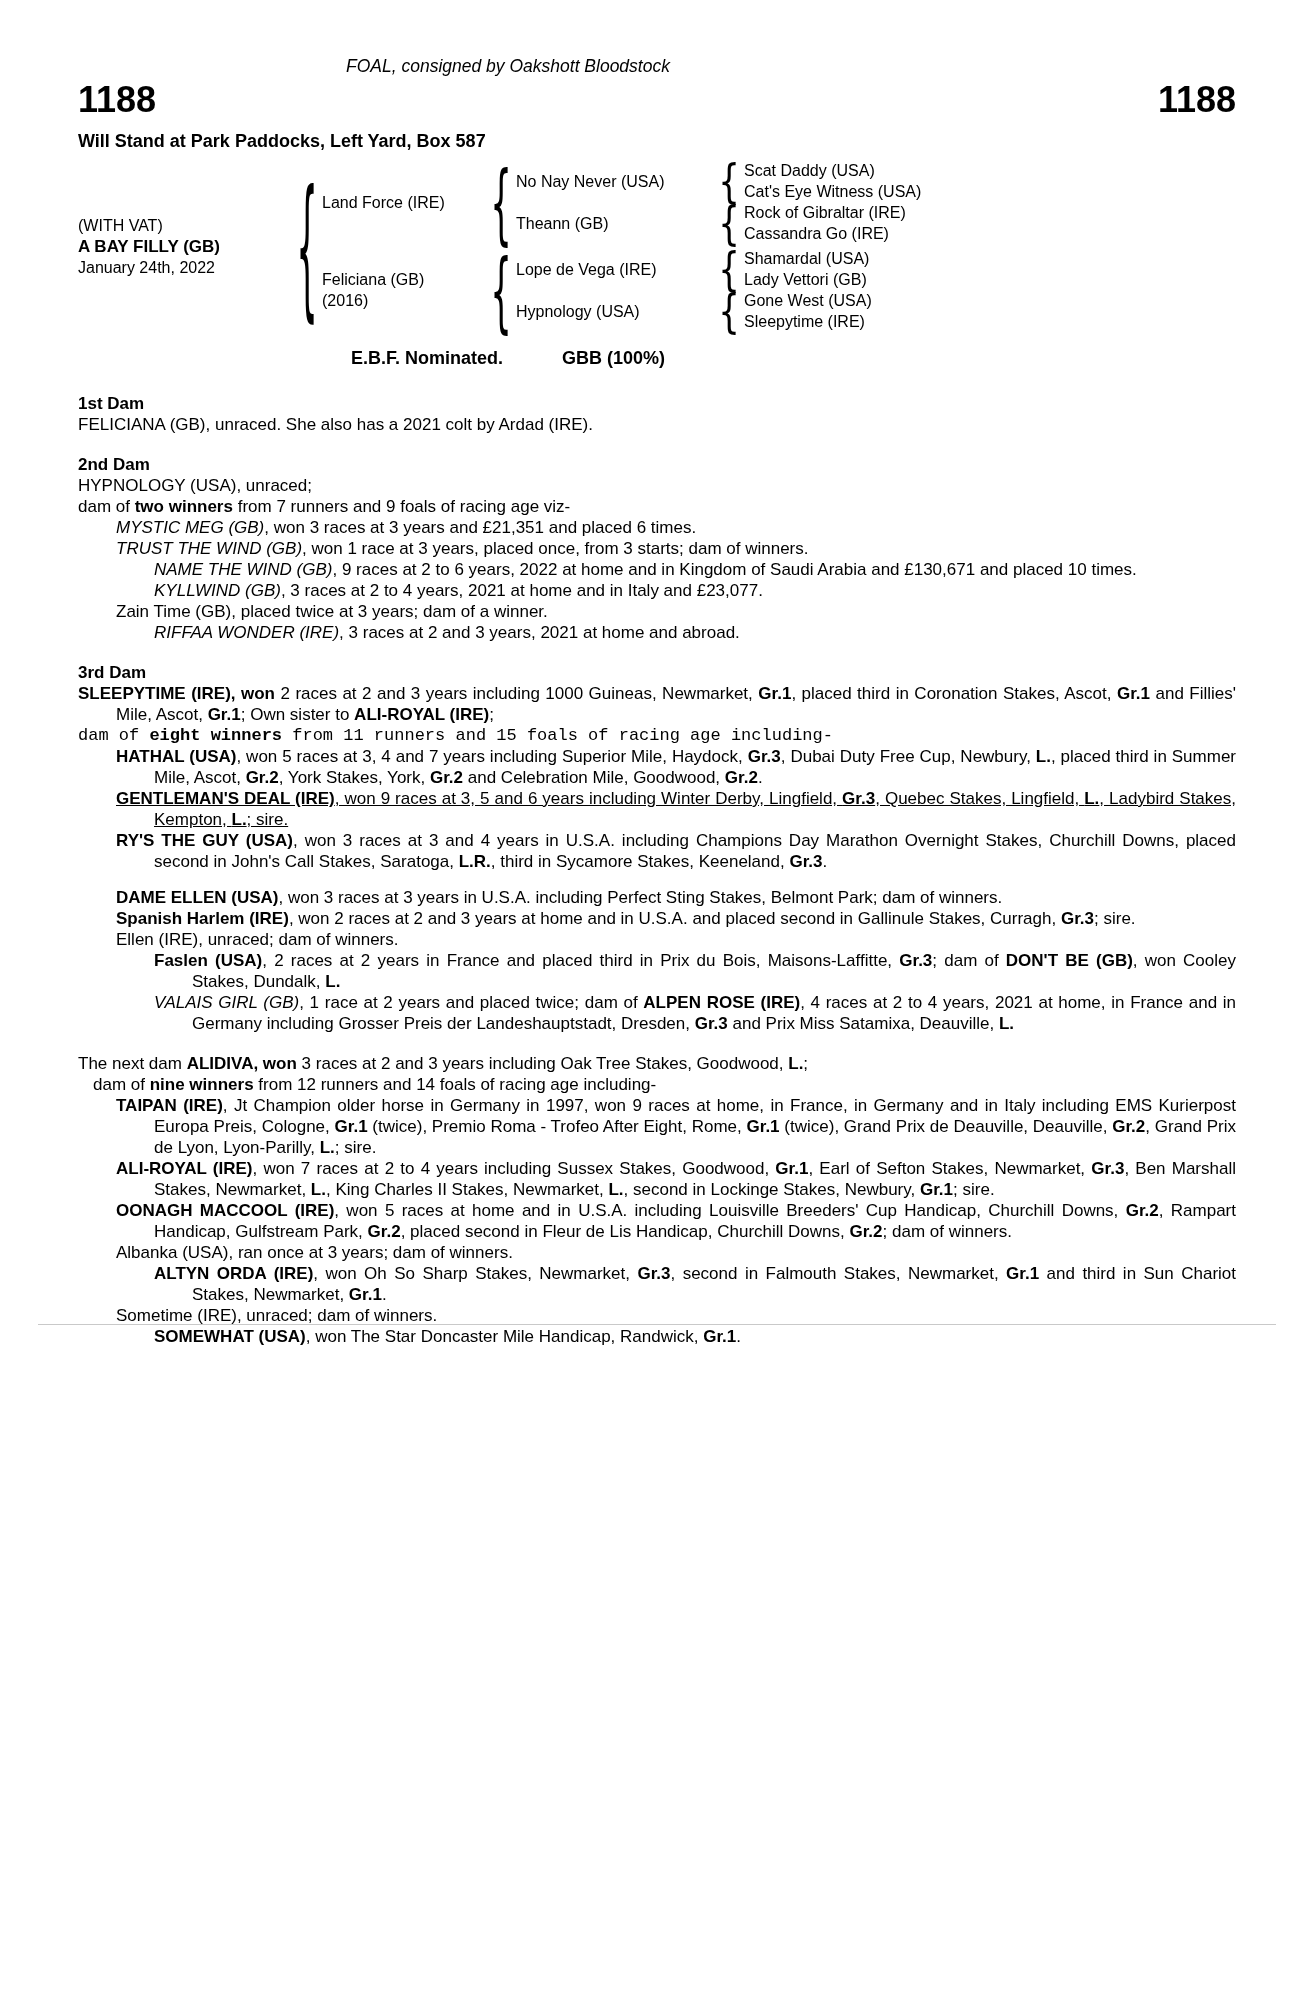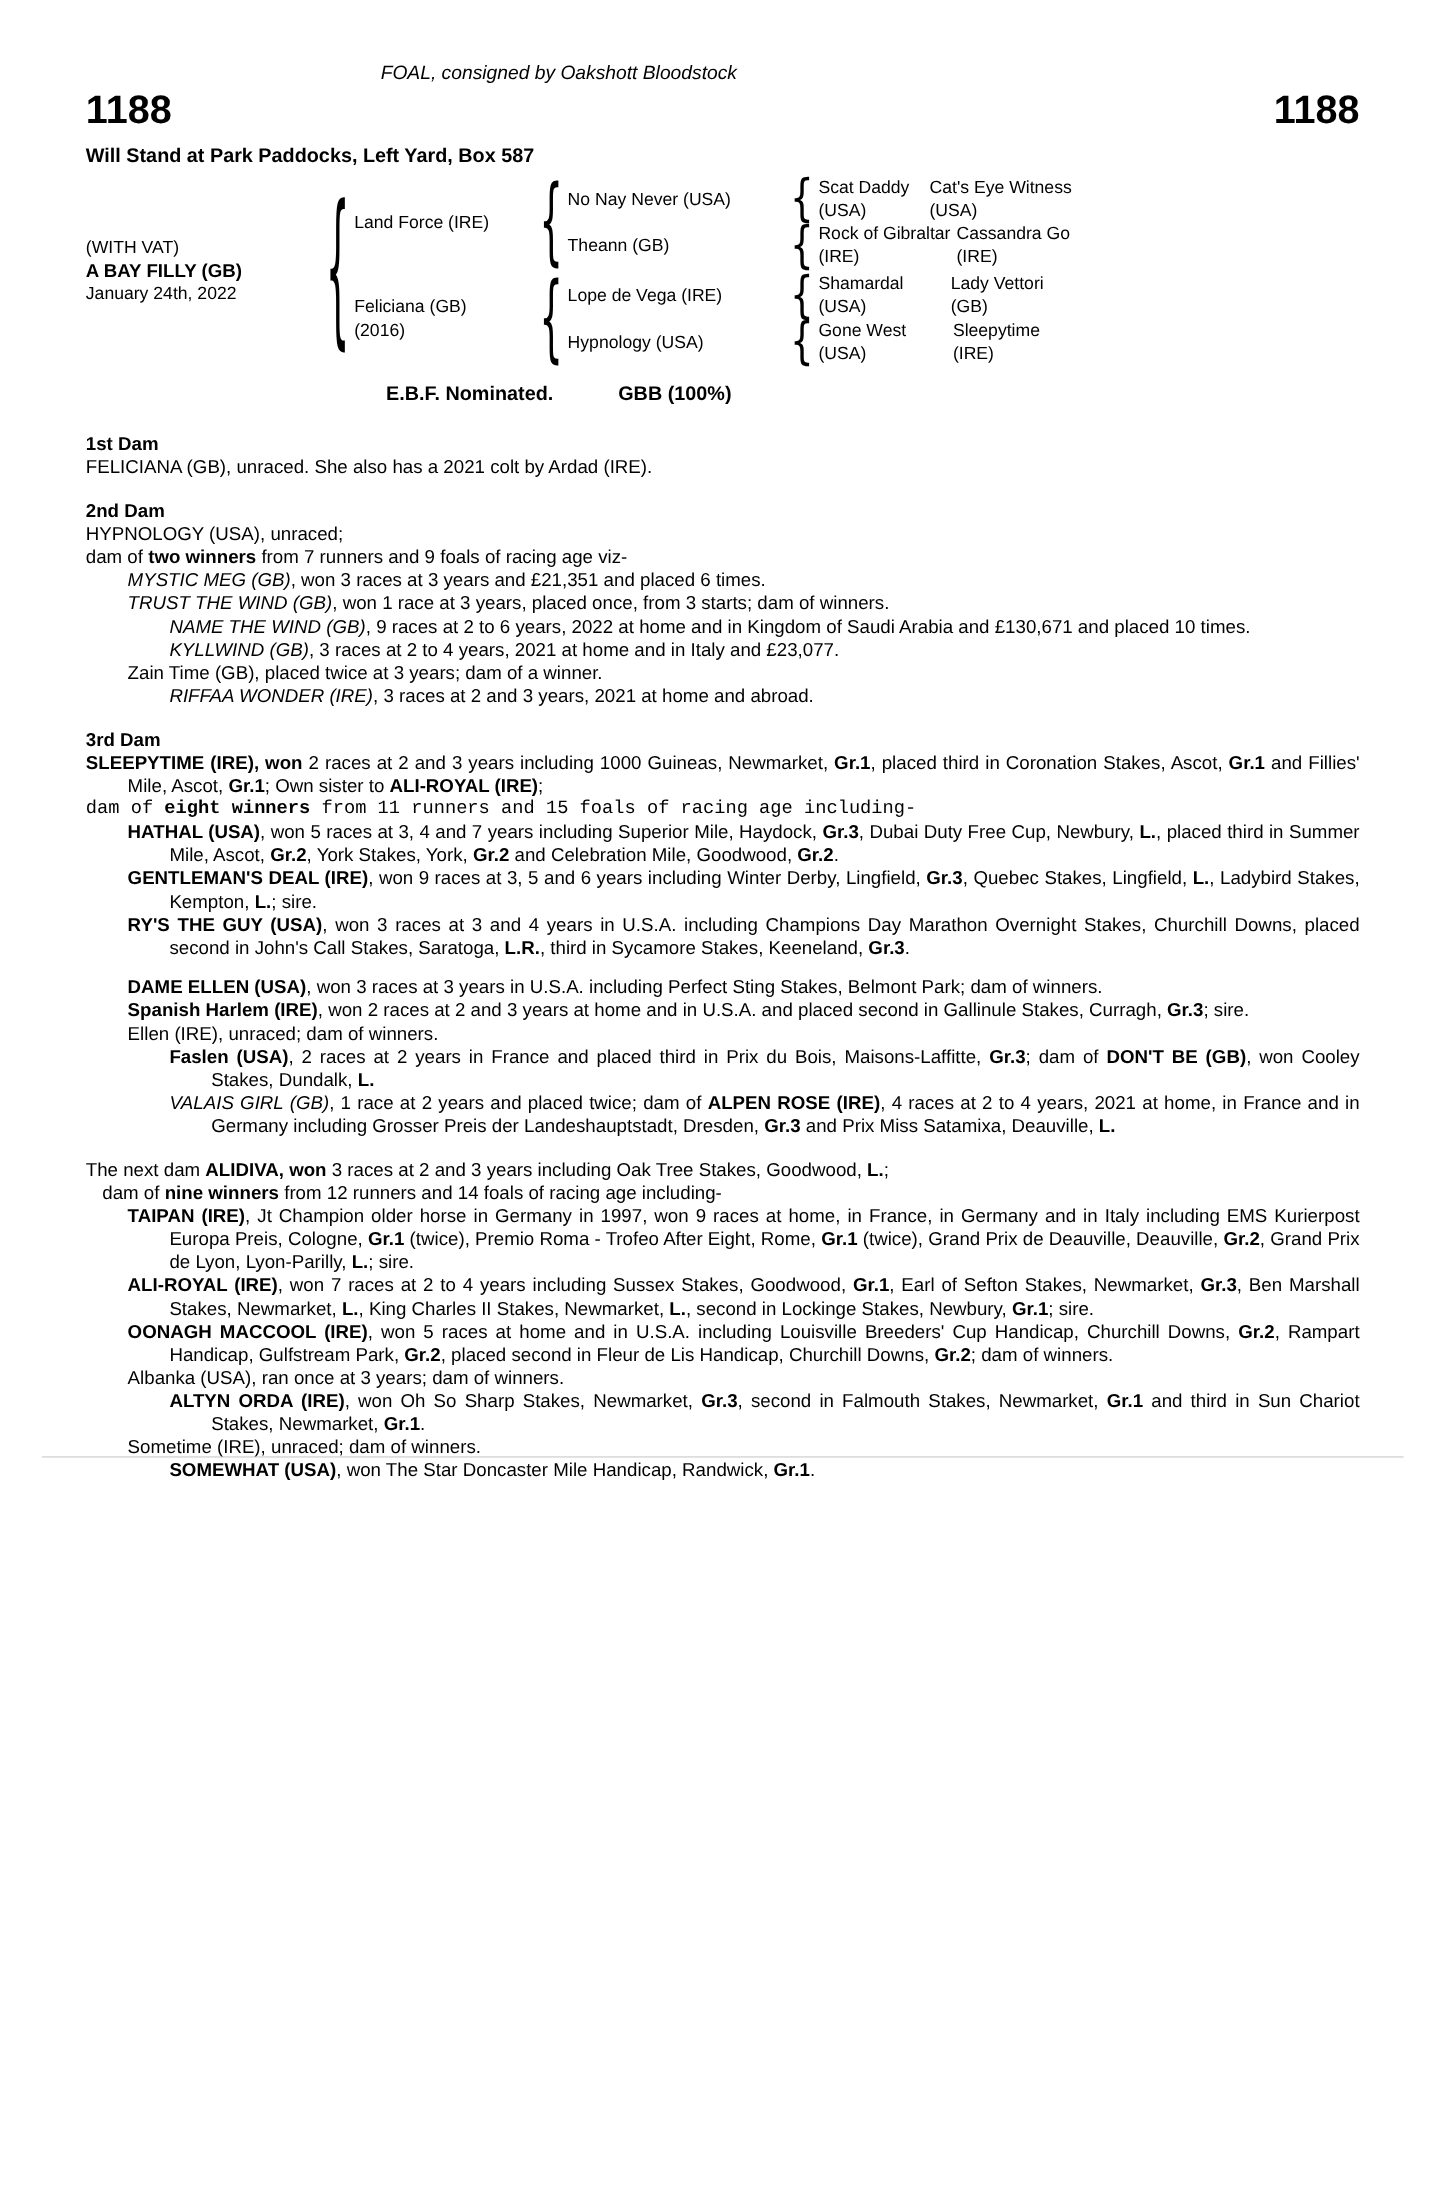--- a/index.html
+++ b/index.html
@@ -26,21 +26,21 @@
   .brace::before { content: "{"; display: block; line-height: 1; font-weight: 400; }
   .b-sm::before { font-size: 34px; transform: scaleY(1.35); }
   .b-md::before { font-size: 34px; transform: scaleY(2.55); }
   .b-lg::before { font-size: 34px; transform: scaleY(4.5); }
   .g1col { display: flex; flex-direction: column; row-gap: 4px; }
   .g1 { display: flex; align-items: center; }
   .g1name { width: 164px; }
   .g2col { display: flex; flex-direction: column; }
   .g2 { display: flex; align-items: center; }
   .g2name { width: 198px; }
-  .g3col { width: 238px; display: flex; flex-direction: row; }
+  .g3col { width: 238px; display: flex; flex-direction: column; }
 
   .ebf { width: 860px; display: flex; justify-content: center; gap: 59px;
          margin-top: 16px; font-weight: 700; font-size: 18px; }
 
   .sections { margin-top: 24px; }
   .section + .section { margin-top: 19px; }
   .shead { font-weight: 700; line-height: 21px; }
   .para { margin: 0; line-height: 21px; text-align: justify; }
   .para span.b { font-weight: 700; }
   .para span.i { font-style: italic; }
@@ -144,21 +144,21 @@
           <p class="para" style="padding-left: 76px; text-indent: -38px;"><span>Zain Time (GB), placed twice at 3 years; dam of a winner.</span></p>
           <p class="para" style="padding-left: 114px; text-indent: -38px;"><span class="i">RIFFAA WONDER (IRE)</span><span>, 3 races at 2 and 3 years, 2021 at home and abroad.</span></p>
         </div>
     </div>
     <div class="section">
       <div class="shead">3rd Dam</div>
       <div>
           <p class="para" style="padding-left: 38px; text-indent: -38px;"><span class="b">SLEEPYTIME (IRE), won</span><span> 2 races at 2 and 3 years including 1000 Guineas, Newmarket, </span><span class="b">Gr.1</span><span>, placed third in Coronation Stakes, Ascot, </span><span class="b">Gr.1</span><span> and Fillies' Mile, Ascot, </span><span class="b">Gr.1</span><span>; Own sister to </span><span class="b">ALI-ROYAL (IRE)</span><span>;</span></p>
           <p class="para" style="padding-left: 38px; text-indent: -38px; font-family: Liberation Mono, monospace;"><span>dam of </span><span class="b">eight winners</span><span> from 11 runners and 15 foals of racing age including-</span></p>
           <p class="para" style="padding-left: 76px; text-indent: -38px;"><span class="b">HATHAL (USA)</span><span>, won 5 races at 3, 4 and 7 years including Superior Mile, Haydock, </span><span class="b">Gr.3</span><span>, Dubai Duty Free Cup, Newbury, </span><span class="b">L.</span><span>, placed third in Summer Mile, Ascot, </span><span class="b">Gr.2</span><span>, York Stakes, York, </span><span class="b">Gr.2</span><span> and Celebration Mile, Goodwood, </span><span class="b">Gr.2</span><span>.</span></p>
-          <p class="para" style="padding-left: 76px; text-indent: -38px;"><span class="b">GENTLEMAN'S DEAL (IRE)</span><span>, won 9 races at 3, 5 and 6 years including Winter Derby, Lingfield, </span><span class="b">Gr.3</span><span>, Quebec Stakes, Lingfield, </span><span class="b">L.</span><span>, Ladybird Stakes, Kempton, </span><span class="b">L.</span><span>; sire.</span></p>
+          <p class="para" style="padding-left: 76px; text-indent: -38px; text-decoration: underline;"><span class="b">GENTLEMAN'S DEAL (IRE)</span><span>, won 9 races at 3, 5 and 6 years including Winter Derby, Lingfield, </span><span class="b">Gr.3</span><span>, Quebec Stakes, Lingfield, </span><span class="b">L.</span><span>, Ladybird Stakes, Kempton, </span><span class="b">L.</span><span>; sire.</span></p>
           <p class="para" style="padding-left: 76px; text-indent: -38px;"><span class="b">RY'S THE GUY (USA)</span><span>, won 3 races at 3 and 4 years in U.S.A. including Champions Day Marathon Overnight Stakes, Churchill Downs, placed second in John's Call Stakes, Saratoga, </span><span class="b">L.R.</span><span>, third in Sycamore Stakes, Keeneland, </span><span class="b">Gr.3</span><span>.</span></p>
           <p class="para" style="padding-left: 76px; text-indent: -38px; margin-top: 15px;"><span class="b">DAME ELLEN (USA)</span><span>, won 3 races at 3 years in U.S.A. including Perfect Sting Stakes, Belmont Park; dam of winners.</span></p>
           <p class="para" style="padding-left: 76px; text-indent: -38px;"><span class="b">Spanish Harlem (IRE)</span><span>, won 2 races at 2 and 3 years at home and in U.S.A. and placed second in Gallinule Stakes, Curragh, </span><span class="b">Gr.3</span><span>; sire.</span></p>
           <p class="para" style="padding-left: 76px; text-indent: -38px;"><span>Ellen (IRE), unraced; dam of winners.</span></p>
           <p class="para" style="padding-left: 114px; text-indent: -38px;"><span class="b">Faslen (USA)</span><span>, 2 races at 2 years in France and placed third in Prix du Bois, Maisons-Laffitte, </span><span class="b">Gr.3</span><span>; dam of </span><span class="b">DON'T BE (GB)</span><span>, won Cooley Stakes, Dundalk, </span><span class="b">L.</span></p>
           <p class="para" style="padding-left: 114px; text-indent: -38px;"><span class="i">VALAIS GIRL (GB)</span><span>, 1 race at 2 years and placed twice; dam of </span><span class="b">ALPEN ROSE (IRE)</span><span>, 4 races at 2 to 4 years, 2021 at home, in France and in Germany including Grosser Preis der Landeshauptstadt, Dresden, </span><span class="b">Gr.3</span><span> and Prix Miss Satamixa, Deauville, </span><span class="b">L.</span></p>
         </div>
     </div>
     <div class="section">
       <div>

